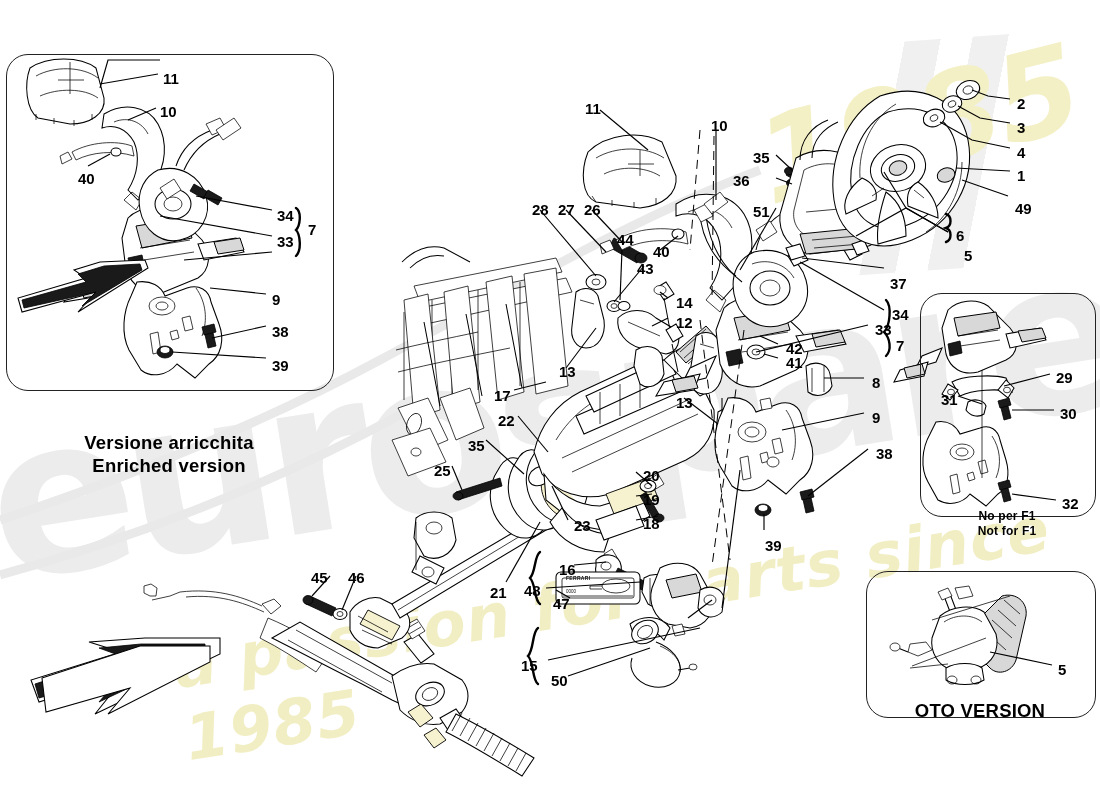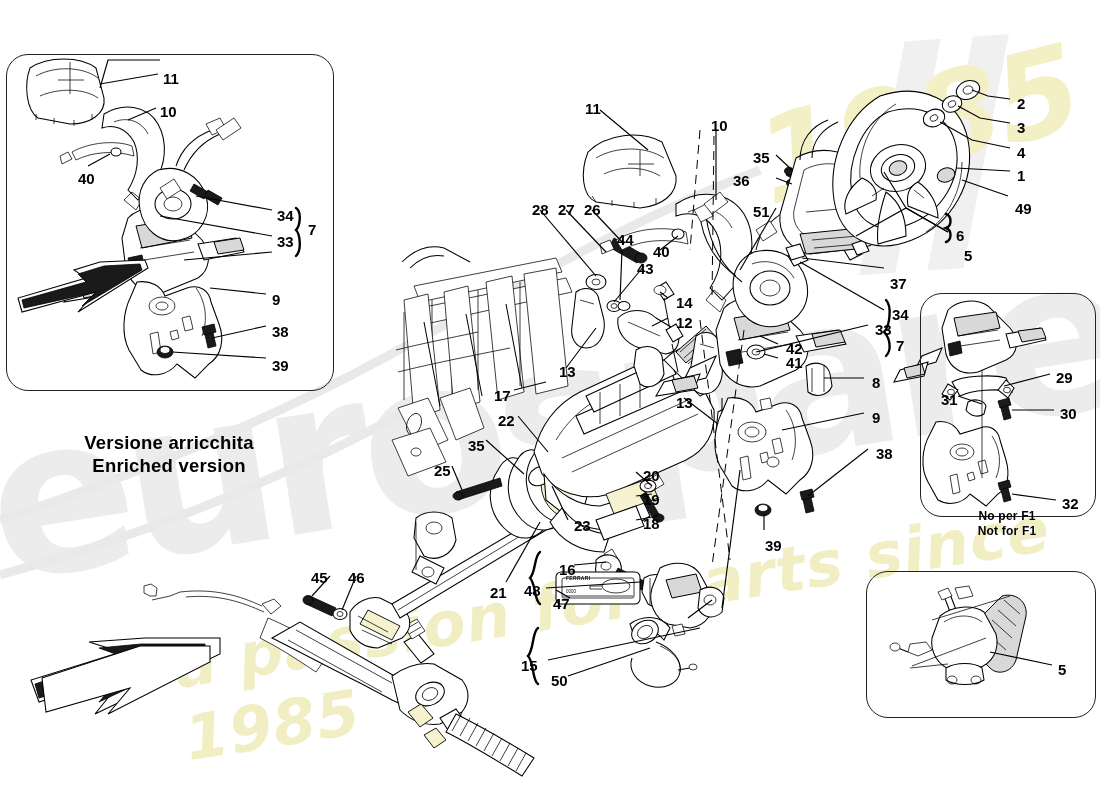--- a/index.html
+++ b/index.html
@@ -641,20 +641,21 @@
   </div>
 
   <div class="panel" style="left:920px;top:293px;width:174px;height:222px;"></div>
   <div class="panel-cap" style="left:920px;top:509px;width:174px;">
     <div>No per F1</div>
     <div>Not for F1</div>
   </div>
 
   <div class="panel" style="left:866px;top:571px;width:228px;height:145px;"></div>
   <div class="panel-cap big" style="left:866px;top:700px;width:228px;">
+    <div>OTO VERSION</div>
   </div>
 
   <div style="position:absolute;left:566px;top:575px;font-size:5px;font-weight:700;
               letter-spacing:.3px;color:#111;">FERRARI</div>
   <div style="position:absolute;left:566px;top:589px;font-size:4.5px;color:#111;">0000</div>
 
   <div id="callout-layer">
       <div class="num" style="left: 163px; top: 71px;">11</div>
       <div class="num" style="left: 160px; top: 104px;">10</div>
       <div class="num" style="left: 78px; top: 171px;">40</div>

